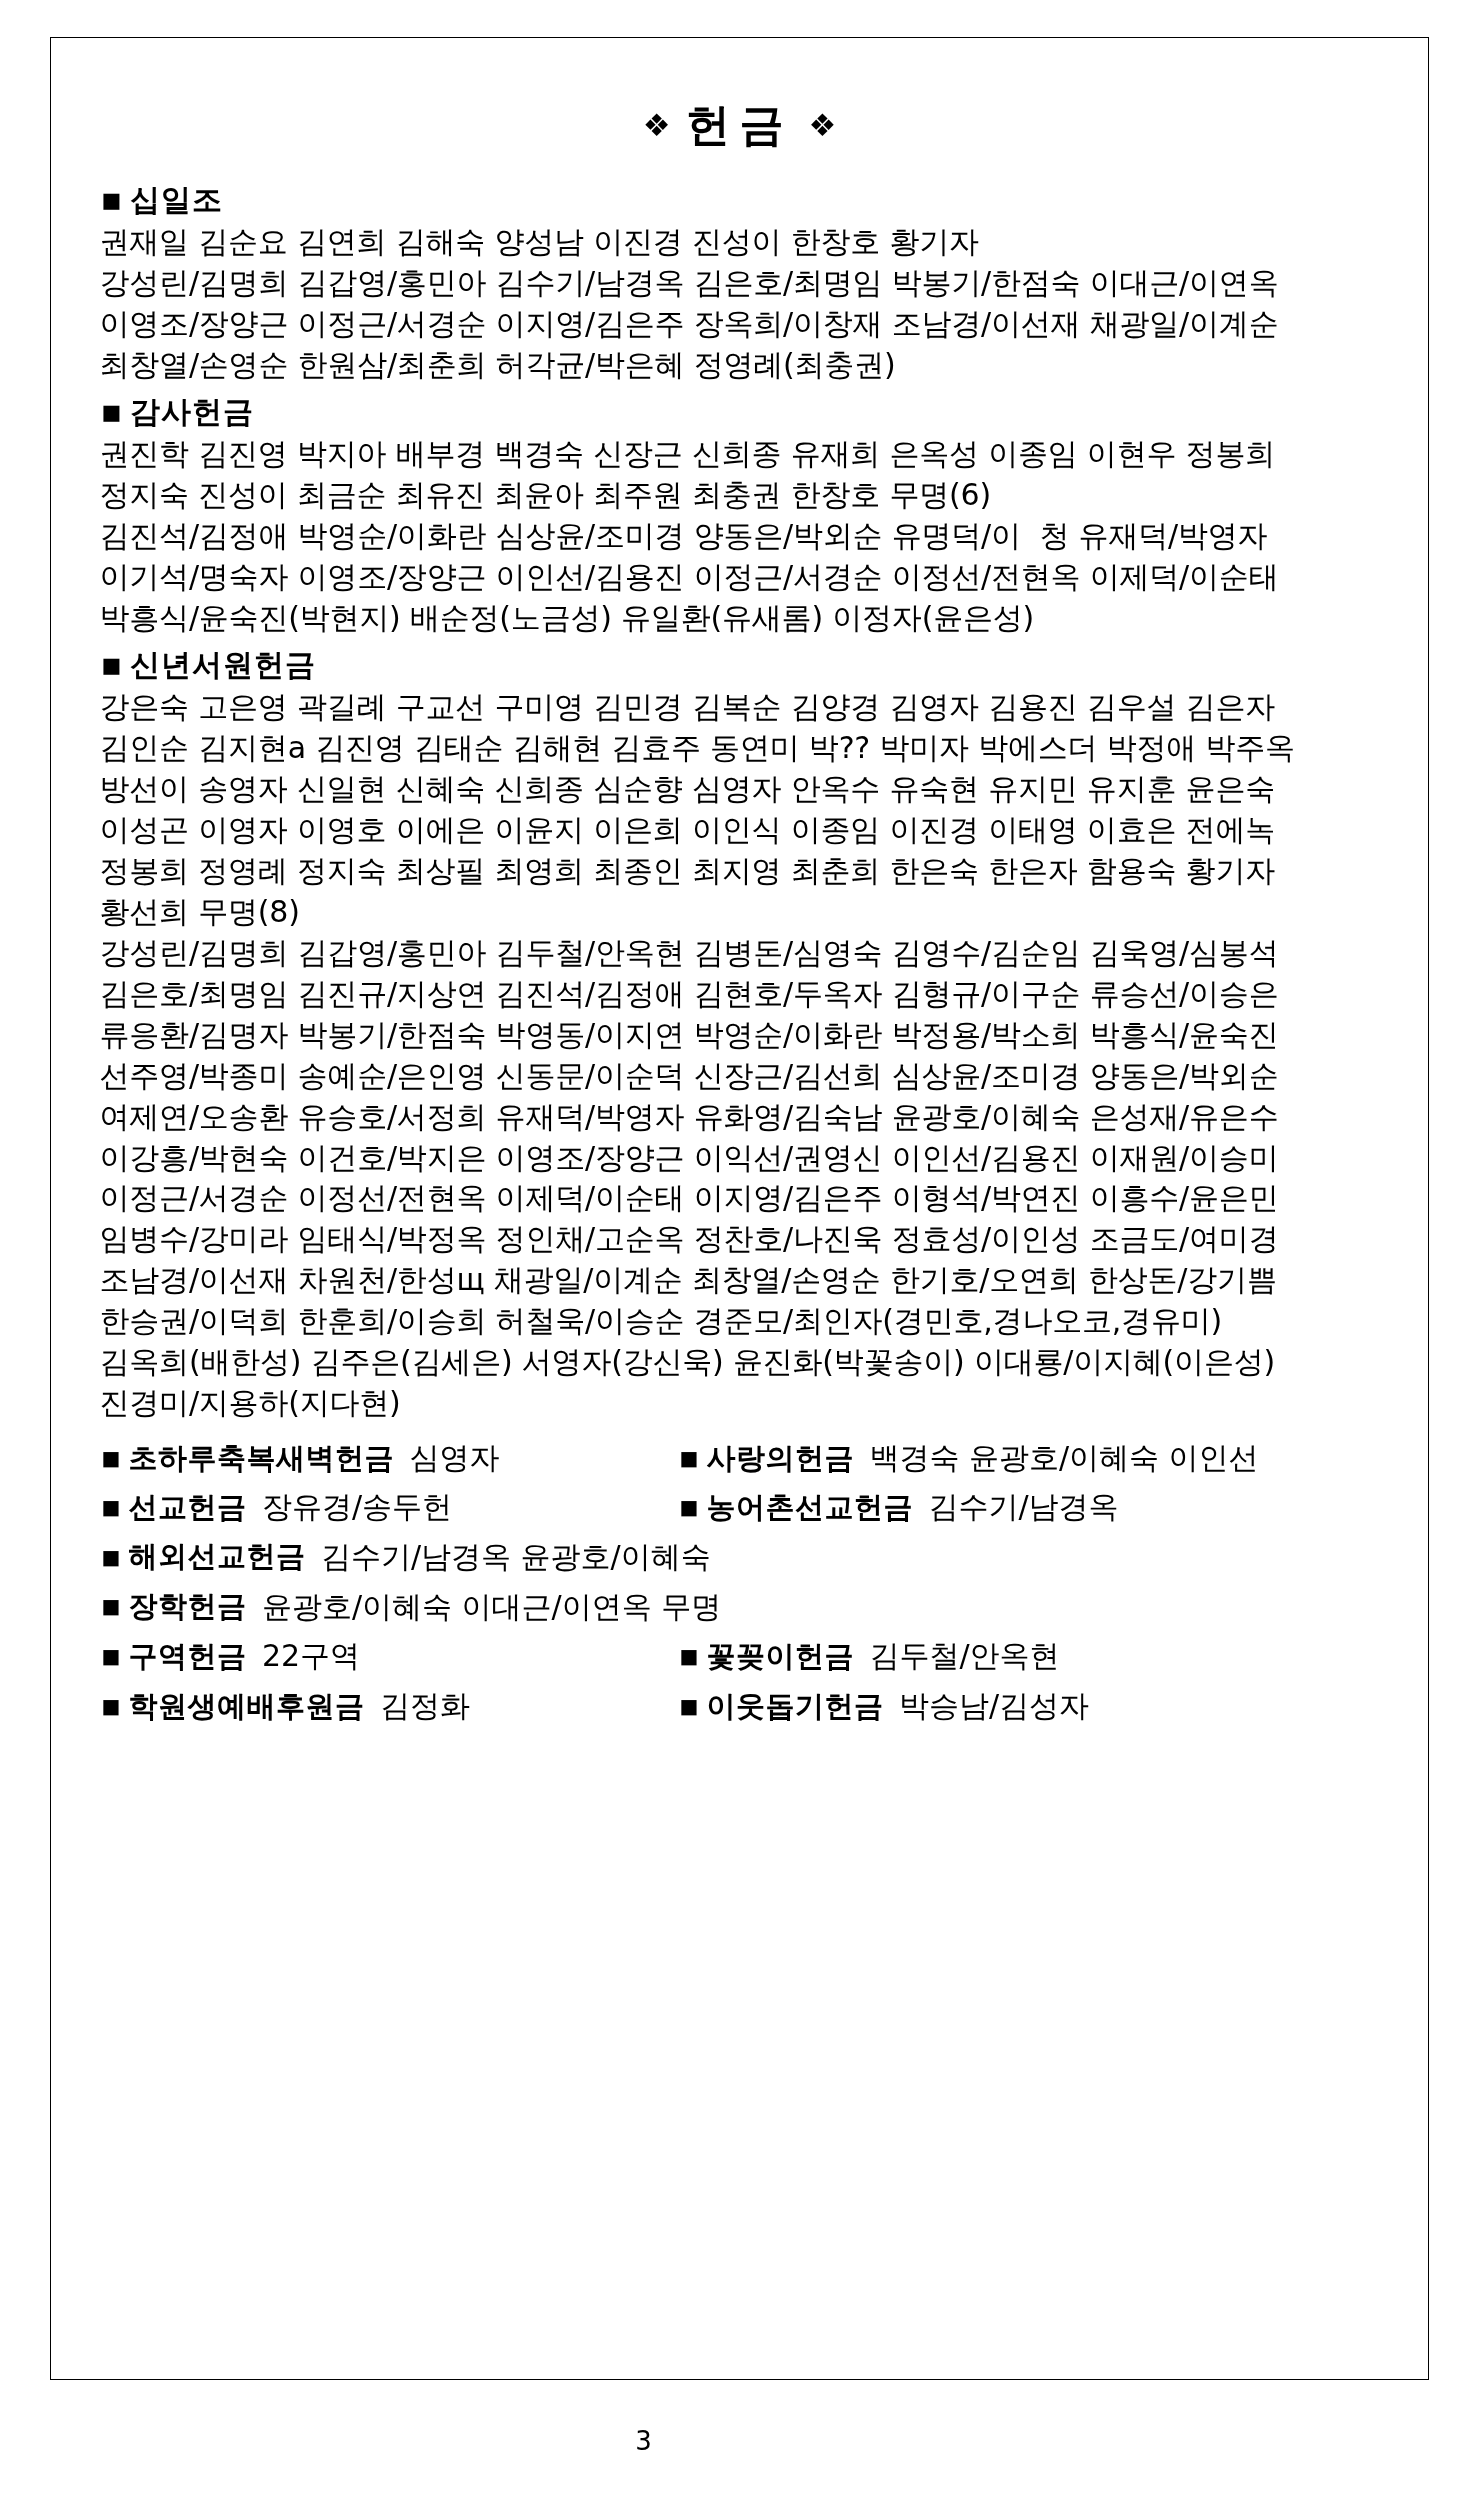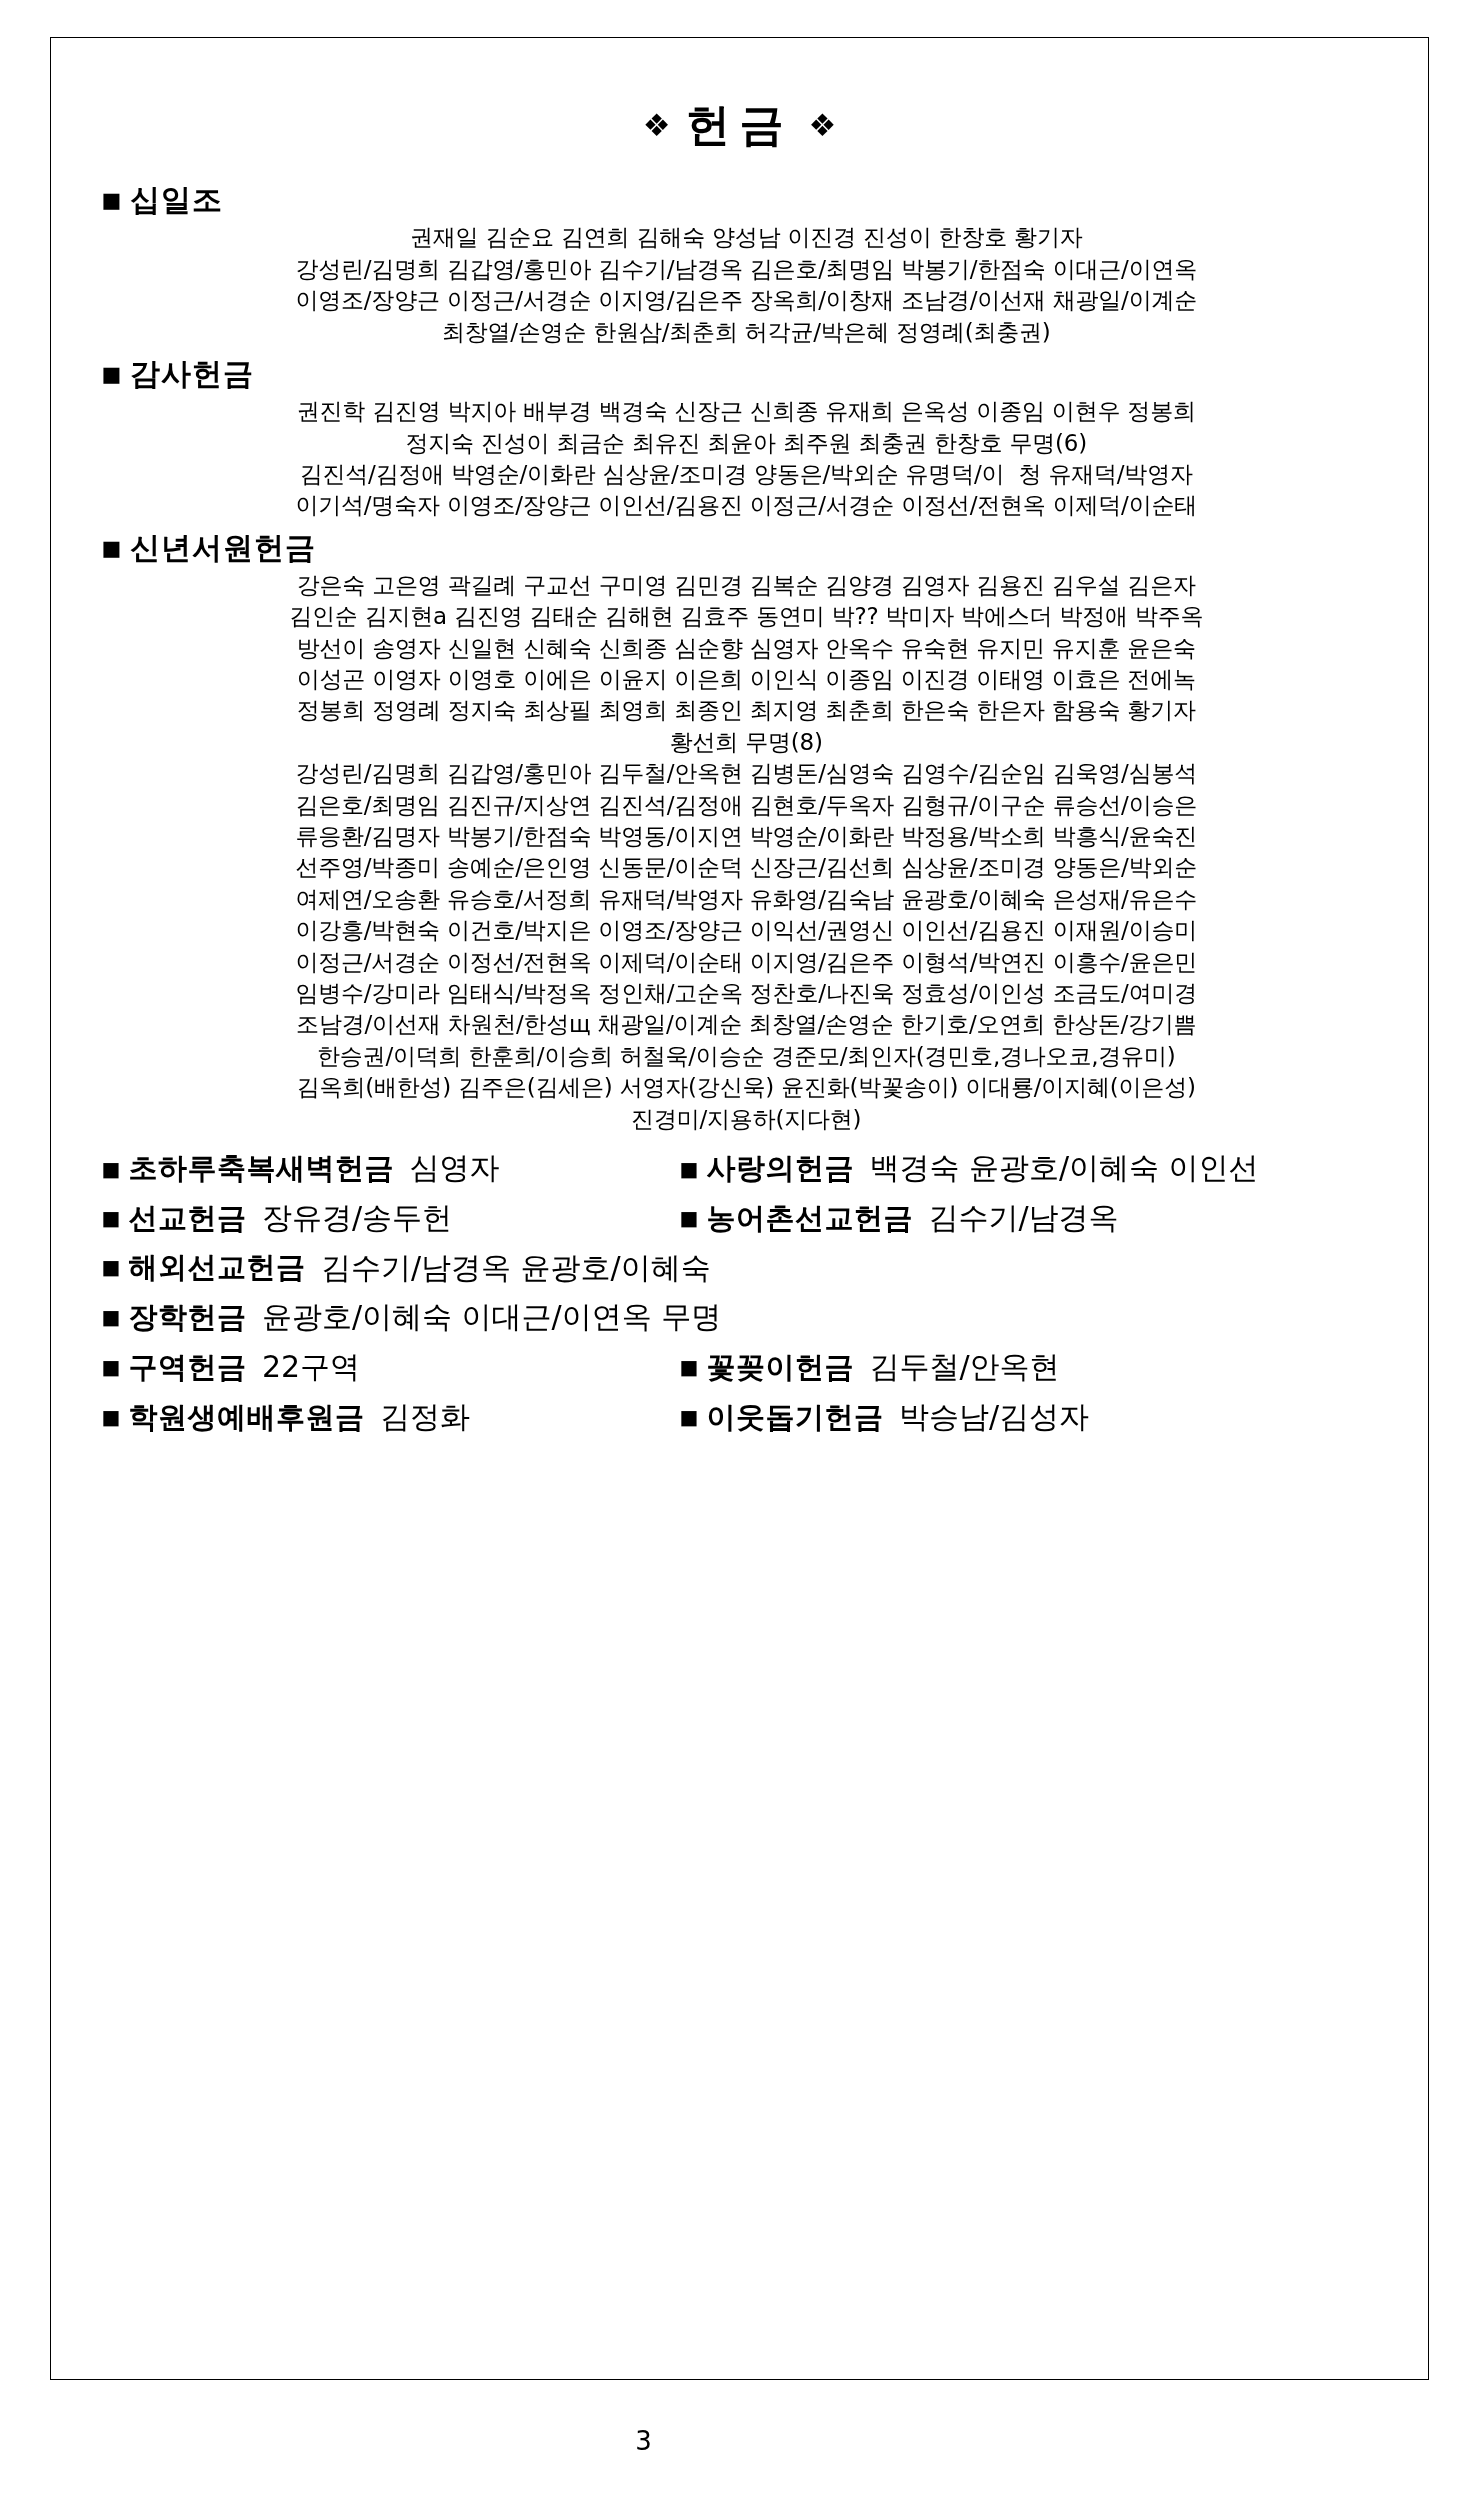--- a/index.html
+++ b/index.html
@@ -55,25 +55,24 @@
   }
   .section-head .sq {
     font-size: 21px;
     vertical-align: 2.9px;
     margin-right: 7.7px;
   }
   .lines {
     margin: 0 0 5.8px 13.5px;
   }
   .line {
-    font-size: 23px;
+    font-size: 30px;
     line-height: 1.365;
     white-space: pre-wrap;
     letter-spacing: -0.2px;
-    text-align: center;
   }
   .mini-grid {
     margin-top: 13.5px;
     margin-left: 15.4px;
   }
   .mini-row {
     display: flex;
     align-items: baseline;
     margin-bottom: 8.7px;
   }
@@ -125,20 +124,21 @@
       <div class="line">이영조/장양근 이정근/서경순 이지영/김은주 장옥희/이창재 조남경/이선재 채광일/이계순</div>
       <div class="line">최창열/손영순 한원삼/최춘희 허각균/박은혜 정영례(최충권)</div>
     </div>
 
     <div class="section-head"><span class="sq">■</span><span>감사헌금</span></div>
     <div class="lines">
       <div class="line">권진학 김진영 박지아 배부경 백경숙 신장근 신희종 유재희 은옥성 이종임 이현우 정봉희</div>
       <div class="line">정지숙 진성이 최금순 최유진 최윤아 최주원 최충권 한창호 무명(6)</div>
       <div class="line">김진석/김정애 박영순/이화란 심상윤/조미경 양동은/박외순 유명덕/이  청 유재덕/박영자</div>
       <div class="line">이기석/명숙자 이영조/장양근 이인선/김용진 이정근/서경순 이정선/전현옥 이제덕/이순태</div>
+      <div class="line">박흥식/윤숙진(박현지) 배순정(노금성) 유일환(유새롬) 이정자(윤은성)</div>
     </div>
 
     <div class="section-head"><span class="sq">■</span><span>신년서원헌금</span></div>
     <div class="lines">
       <div class="line">강은숙 고은영 곽길례 구교선 구미영 김민경 김복순 김양경 김영자 김용진 김우설 김은자</div>
       <div class="line">김인순 김지현a 김진영 김태순 김해현 김효주 동연미 박?? 박미자 박에스더 박정애 박주옥</div>
       <div class="line">방선이 송영자 신일현 신혜숙 신희종 심순향 심영자 안옥수 유숙현 유지민 유지훈 윤은숙</div>
       <div class="line">이성곤 이영자 이영호 이에은 이윤지 이은희 이인식 이종임 이진경 이태영 이효은 전에녹</div>
       <div class="line">정봉희 정영례 정지숙 최상필 최영희 최종인 최지영 최춘희 한은숙 한은자 함용숙 황기자</div>
       <div class="line">황선희 무명(8)</div>

